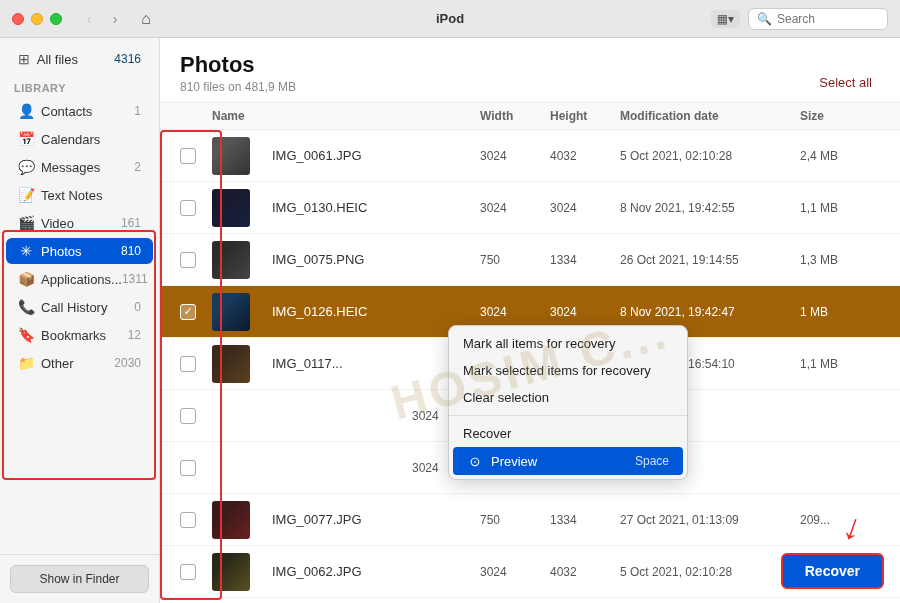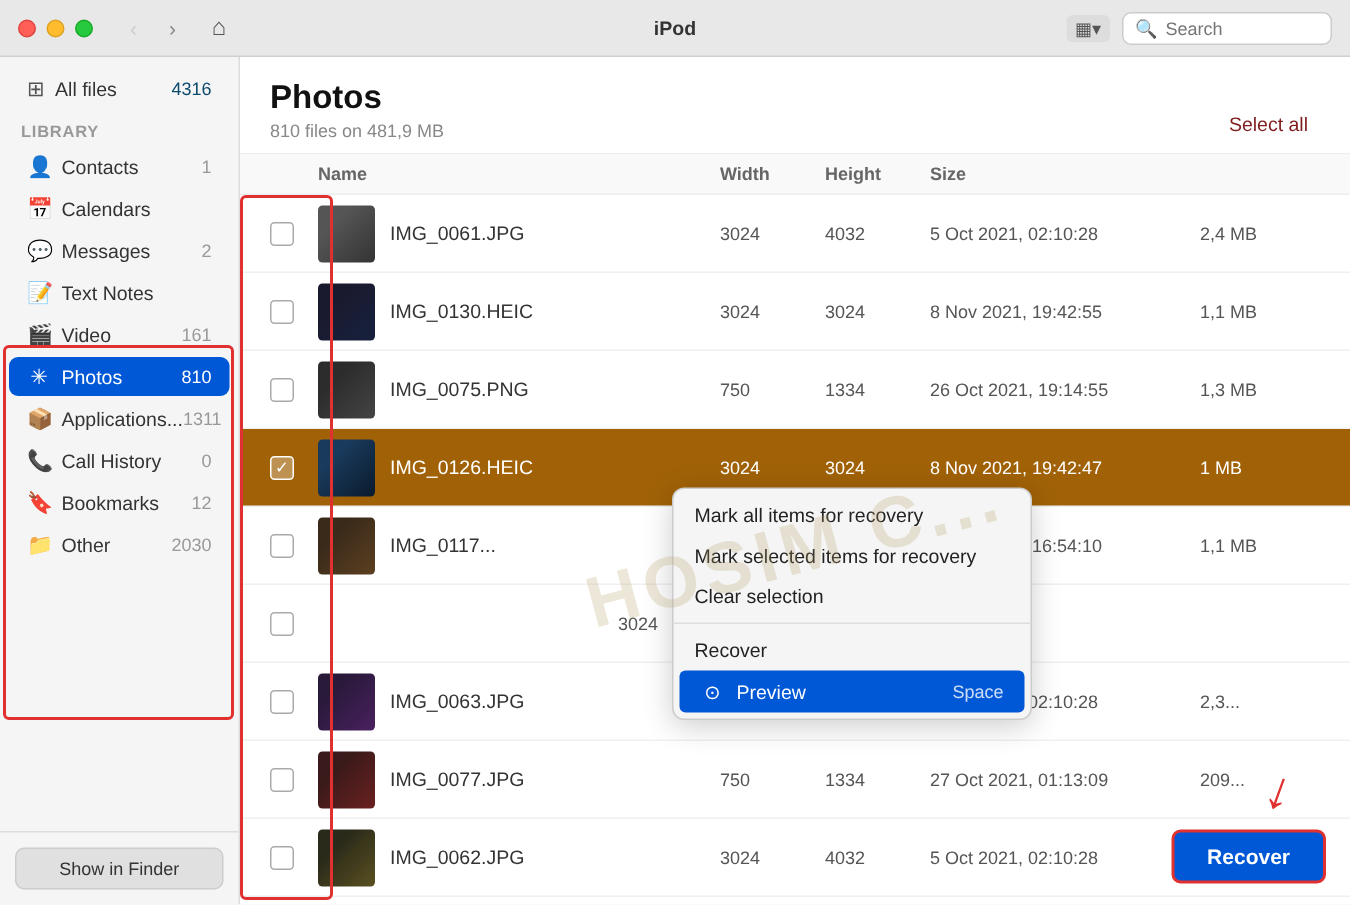--- a/index.html
+++ b/index.html
@@ -295,21 +295,21 @@
       color: #0058d6;
     }
     .table-row.selected .row-checkbox {
       border-color: #fff;
       background: rgba(255,255,255,0.3);
     }
     .table-row.selected .row-checkbox.checked::after { color: #fff; }
     .row-name-cell {
       display: flex;
       align-items: center;
-      gap: 10px;
+      gap: 22px;
       grid-column: 2;
     }
     .row-thumbnail {
       width: 38px;
       height: 38px;
       border-radius: 3px;
       background: #888;
       flex-shrink: 0;
       overflow: hidden;
       display: flex;
@@ -540,20 +540,21 @@
       </div>
       <div class="select-all-btn">Select all</div>
     </div>
 
     <div class="table-header">
       <div></div>
       <div>Name</div>
       <div></div>
       <div>Width</div>
       <div>Height</div>
+      <div>Modification date</div>
       <div>Size</div>
     </div>
 
     <div class="table-body" style="position:relative;">
 
       <div class="table-highlight" style="top:0; left:0; width:62px; height:470px;"></div>
 
       <div class="table-row">
         <div class="row-checkbox"></div>
         <div class="row-name-cell">
@@ -623,24 +624,20 @@
         <div class="row-checkbox"></div>
         <div class="row-cell"></div>
         <div class="row-cell">3024</div>
         <div class="row-cell">4032</div>
         <div class="row-cell">28 Oct 2021, 22:45:53</div>
         <div class="row-cell">1 MB</div>
       </div>
 
       <div class="table-row">
         <div class="row-checkbox"></div>
-        <div class="row-name-cell">
-          <div class="row-thumbnail thumb-7"></div>
-          <span class="row-filename">IMG_0063.JPG</span>
-        </div>
         <div class="row-cell"></div>
         <div class="row-cell">3024</div>
         <div class="row-cell">4032</div>
         <div class="row-cell">5 Oct 2021, 02:10:28</div>
         <div class="row-cell">2,3...</div>
       </div>
 
       <div class="table-row">
         <div class="row-checkbox"></div>
         <div class="row-name-cell">

